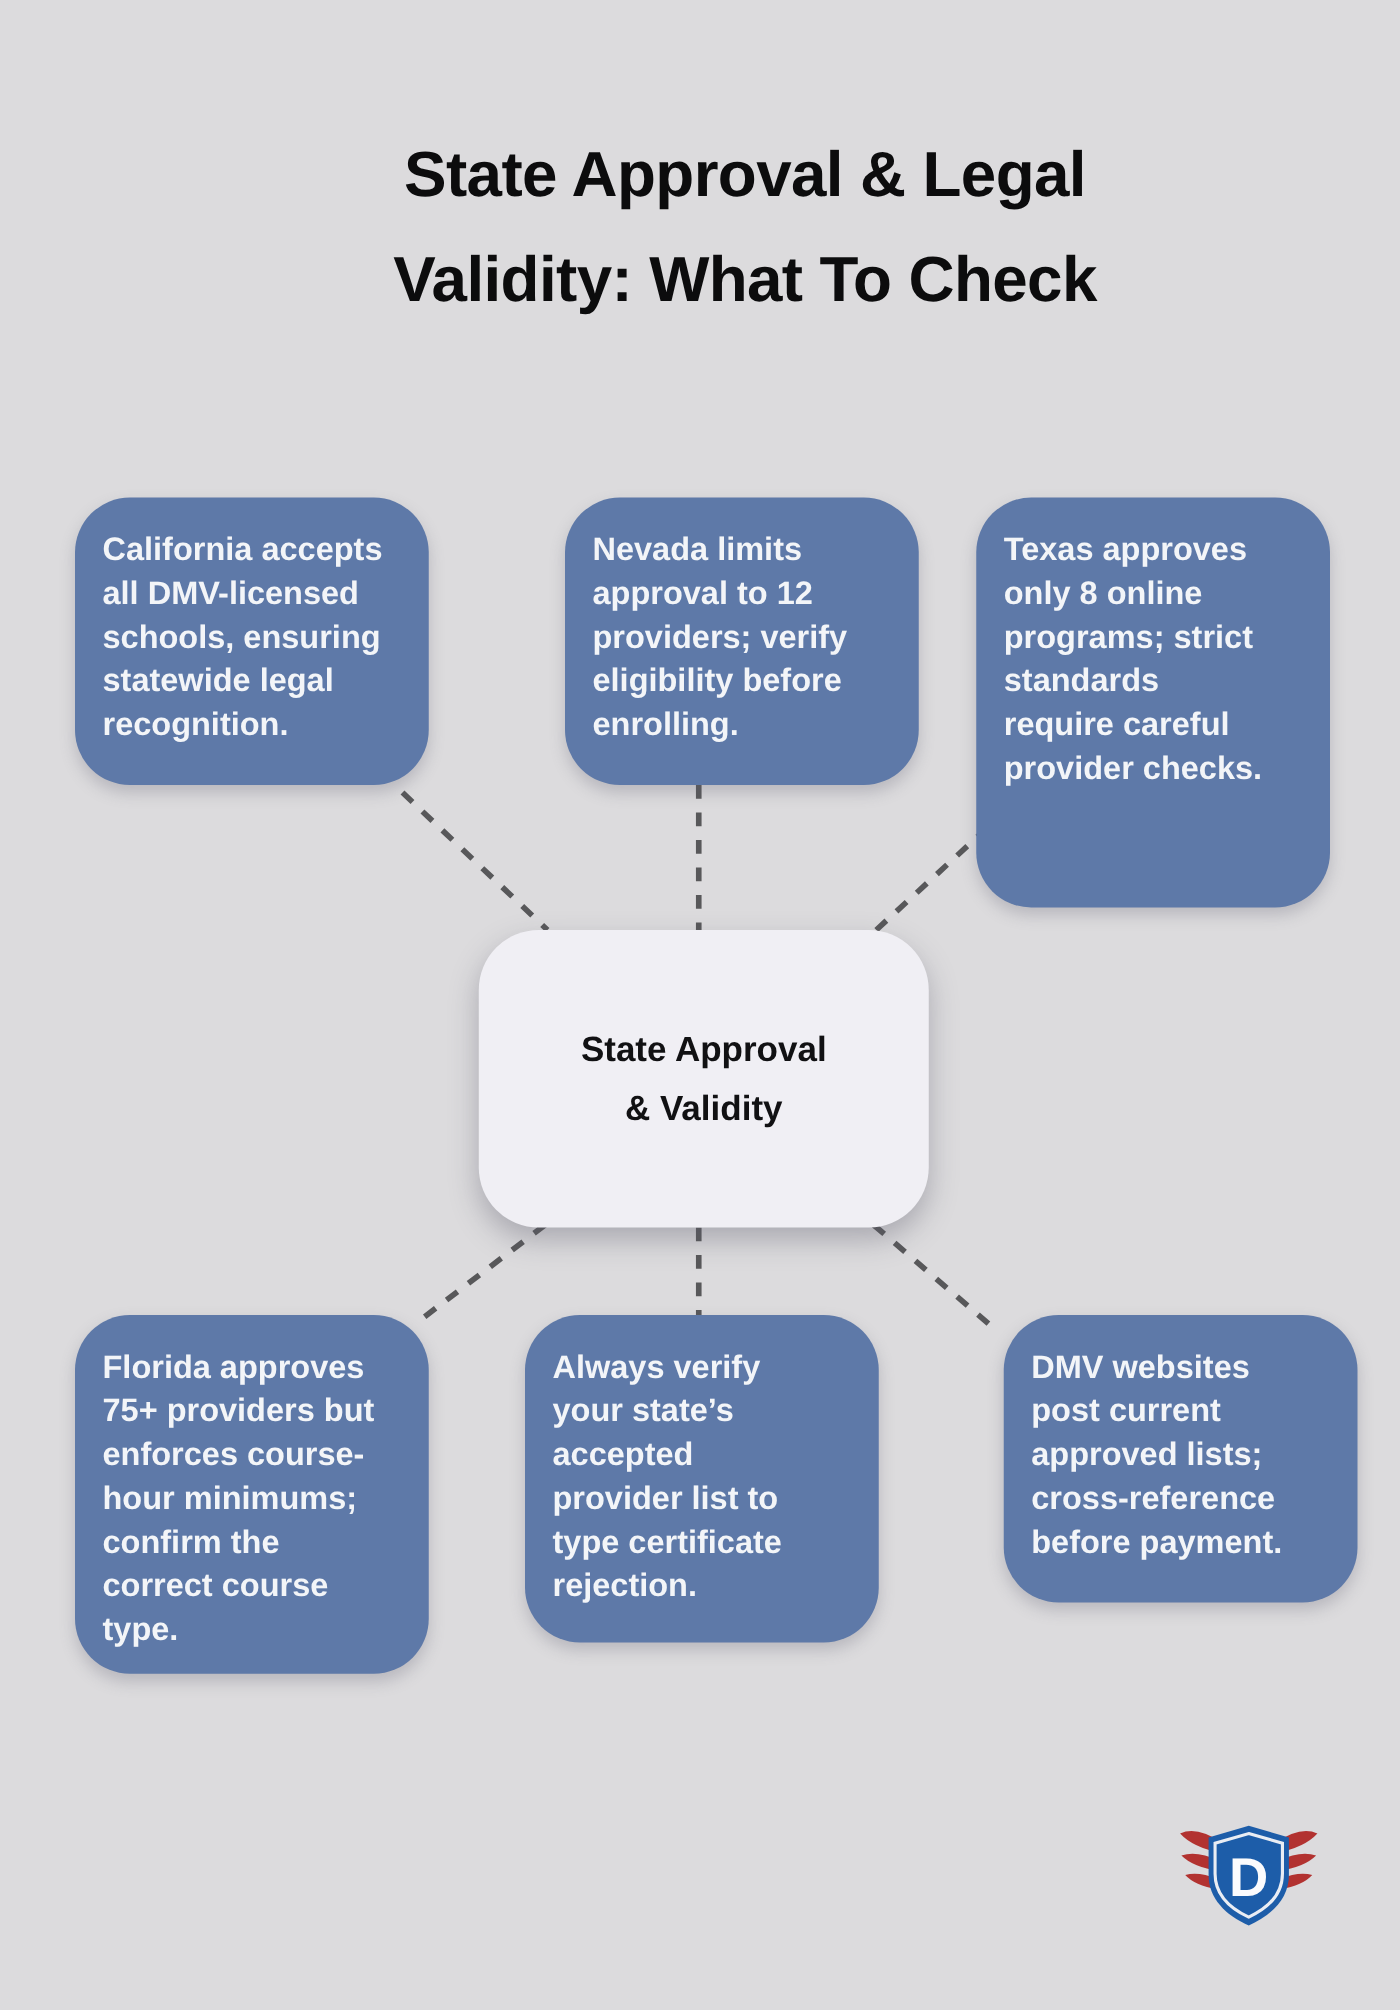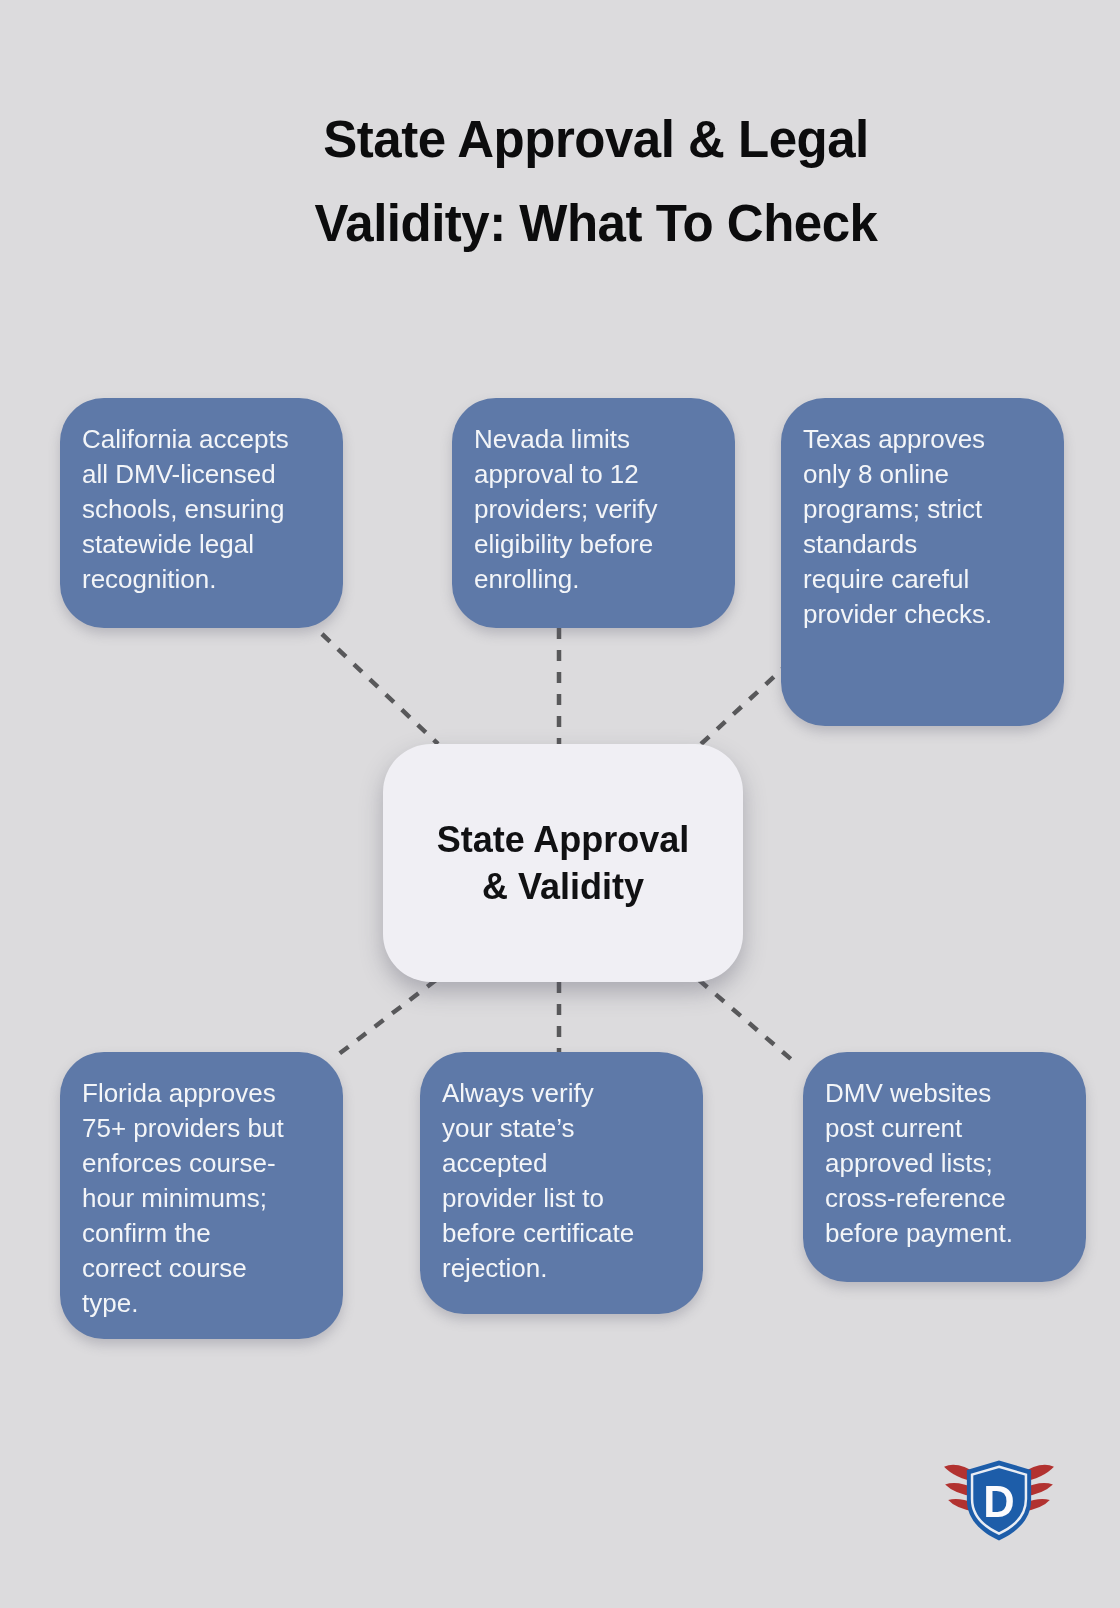--- a/index.html
+++ b/index.html
@@ -48,20 +48,21 @@
     border-radius: 44px;
     box-sizing: border-box;
     padding: 24px 22px;
     box-shadow: 0 6px 12px rgba(95, 95, 110, 0.28);
   }
   .info-box .box-text {
     color: #f3f5f8;
     font-size: 26px;
     line-height: 35px;
     white-space: pre-line;
+    font-weight: bold;
   }
   .pos-top-left     { left: 60px;  top: 398px; height: 230px; }
   .pos-top-center   { left: 420px; top: 398px; height: 230px; margin-left: 32px; }
   .pos-top-right    { left: 781px; top: 398px; height: 328px; }
   .pos-bottom-left  { left: 60px;  top: 1052px; height: 287px; }
   .pos-bottom-center{ left: 420px; top: 1052px; height: 262px; }
   .pos-bottom-right { left: 803px; top: 1052px; height: 230px; }
 
   .center-node {
     position: absolute;
@@ -72,21 +73,21 @@
     background: #f0eff4;
     border-radius: 48px;
     box-shadow: 0 10px 22px rgba(90, 90, 105, 0.38);
     display: flex;
     flex-direction: column;
     align-items: center;
     justify-content: center;
   }
   .center-node .center-line {
     color: #111113;
-    font-size: 36px;
+    font-size: 28px;
     font-weight: bold;
     line-height: 47px;
     text-align: center;
   }
 
   .brand-logo {
     position: absolute;
     left: 942px;
     top: 1458px;
     width: 114px;
@@ -147,21 +148,21 @@
 confirm the
 correct course
 type.</div>
   </div>
 
   <div class="info-box pos-bottom-center">
     <div class="box-text">Always verify
 your state’s
 accepted
 provider list to
-before certificate
+type certificate
 rejection.</div>
   </div>
 
   <div class="info-box pos-bottom-right">
     <div class="box-text">DMV websites
 post current
 approved lists;
 cross-reference
 before payment.</div>
   </div>

